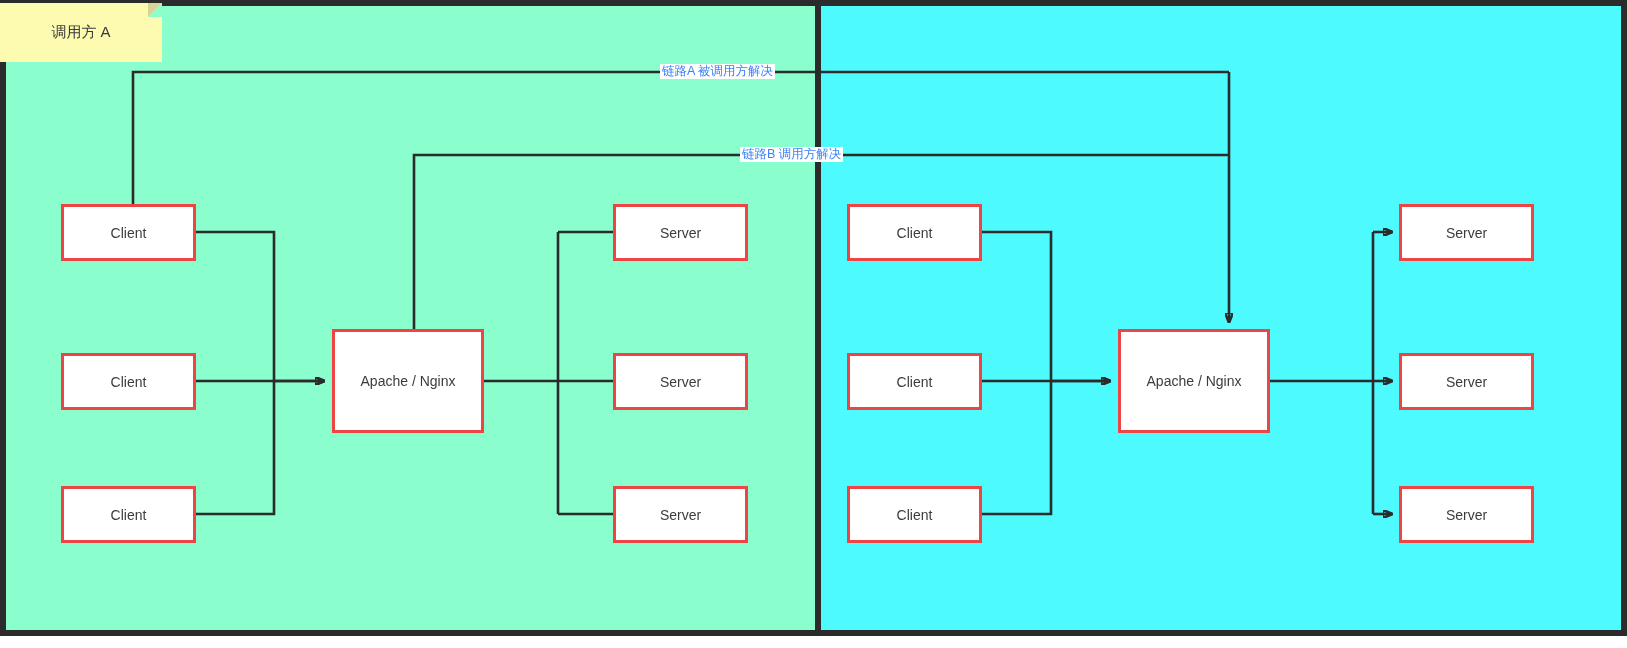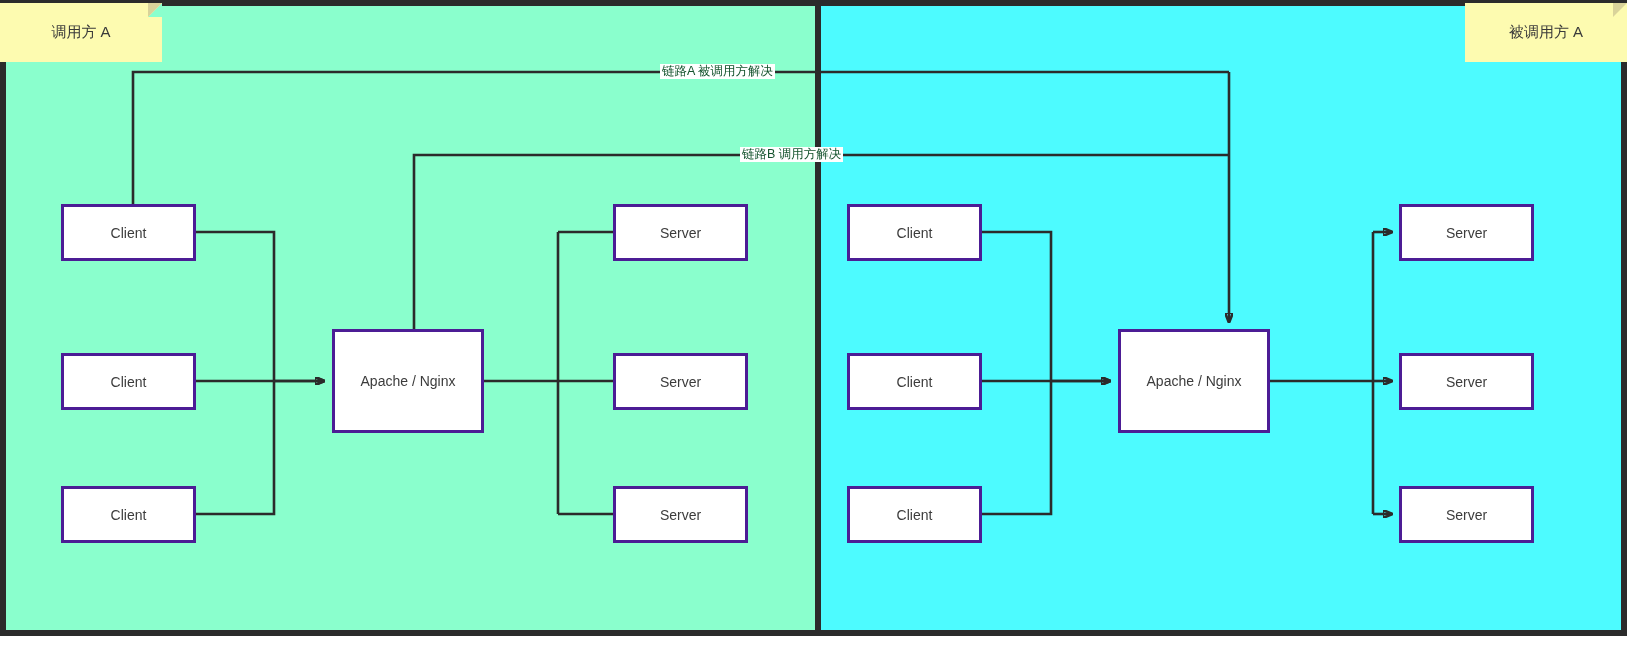--- a/index.html
+++ b/index.html
@@ -88,21 +88,21 @@
     width: 0;
     height: 0;
     border-style: solid;
     border-width: 14px 14px 0 0;
     border-color: #d9d39a transparent transparent transparent;
   }
   
   .node {
     position: absolute;
     background: #ffffff;
-    border: 3px solid #4c1d95;
+    border: 3px solid #ef4444;
     box-sizing: border-box;
     display: flex;
     align-items: center;
     justify-content: center;
     font-size: 14px;
     color: #3c3c3c;
     z-index: 5;
   }
   .node-sm { width: 135px; height: 57px; }
   .node-lg { width: 152px; height: 104px; }
@@ -118,21 +118,21 @@
   }
   #wires path, #wires line {
     stroke: #2b2b2b;
     stroke-width: 2.6;
     fill: none;
   }
   
   .edge-label {
     position: absolute;
     background: #ffffff;
-    color: #14532d;
+    color: #3b82f6;
     font-size: 12.5px;
     line-height: 15px;
     padding: 0 2px;
     white-space: nowrap;
     z-index: 6;
   }
 </style>
 </head>
 <body>
 
@@ -177,24 +177,20 @@
     <path d="M1373,514 L1392,514" marker-end="url(#arrow)"></path>
   </svg>
 
   <div class="edge-label" id="label-chain-a" style="left:660px; top:64px;">链路A 被调用方解决</div>
   <div class="edge-label" id="label-chain-b" style="left:740px; top:147px;">链路B 调用方解决</div>
 
   <div class="note" id="note-left">
     <span>调用方 A</span>
     <span class="note-fold"></span>
   </div>
-  <div class="note" id="note-right">
-    <span>被调用方 A</span>
-    <span class="note-fold"></span>
-  </div>
 
   <div class="node node-sm" style="left:61px; top:204px;">
     <span>Client</span>
   </div>
   <div class="node node-sm" style="left:61px; top:353px;">
     <span>Client</span>
   </div>
   <div class="node node-sm" style="left:61px; top:486px;">
     <span>Client</span>
   </div>

